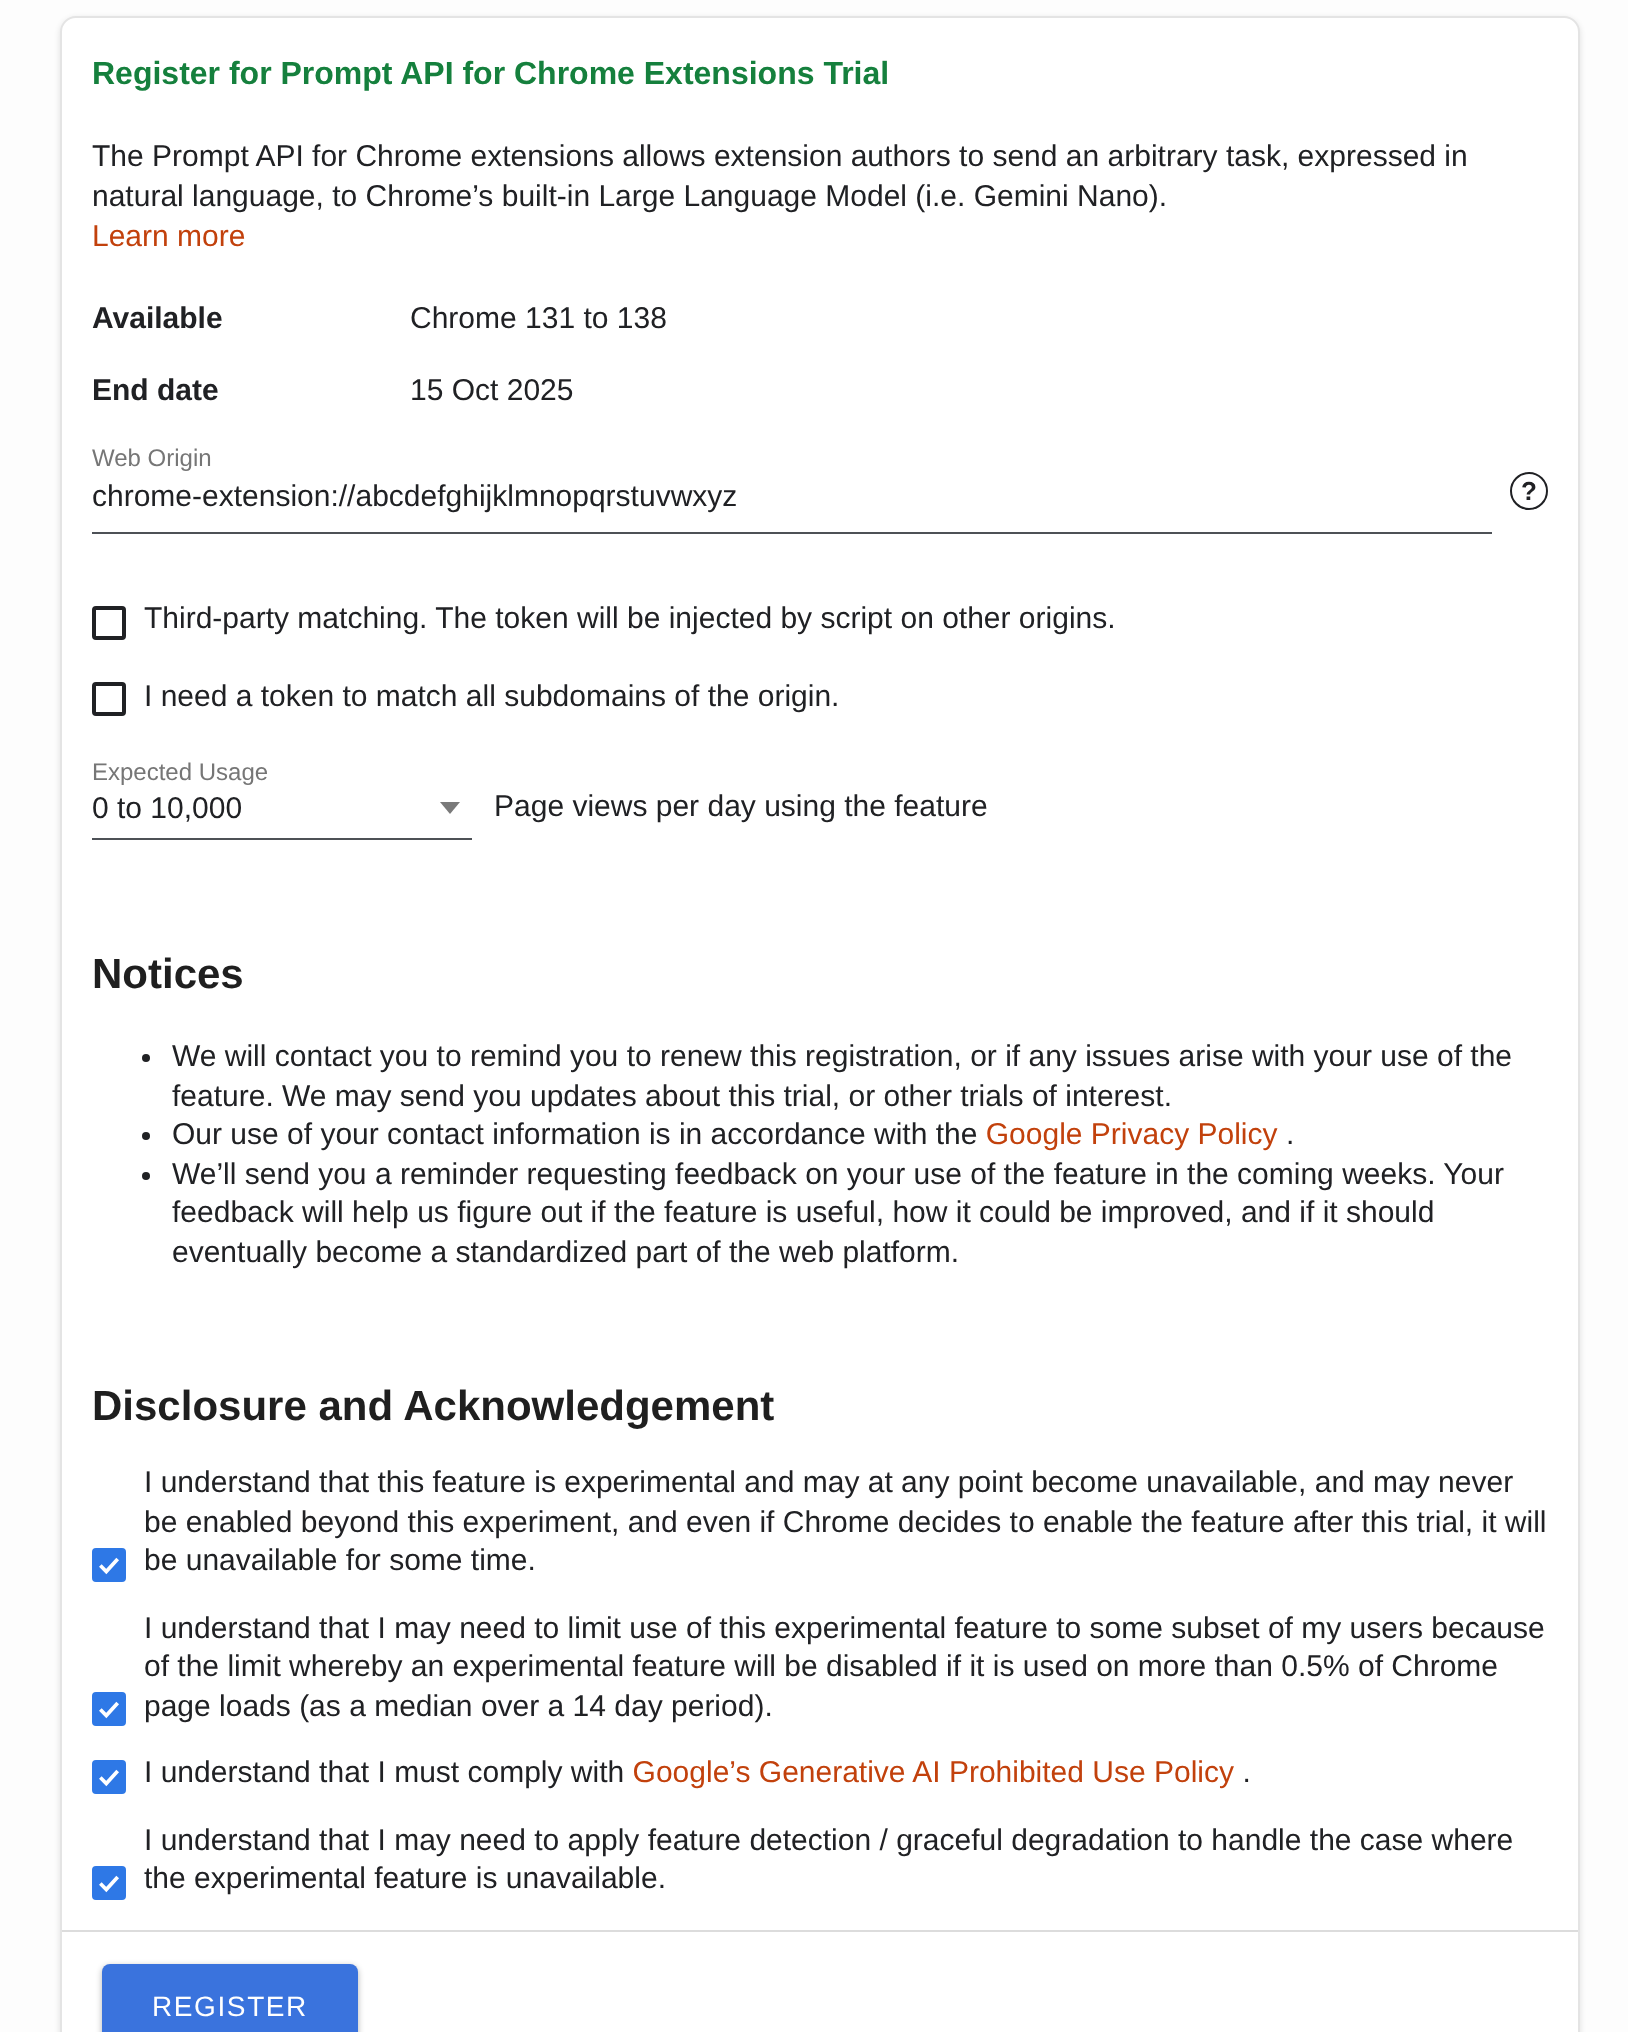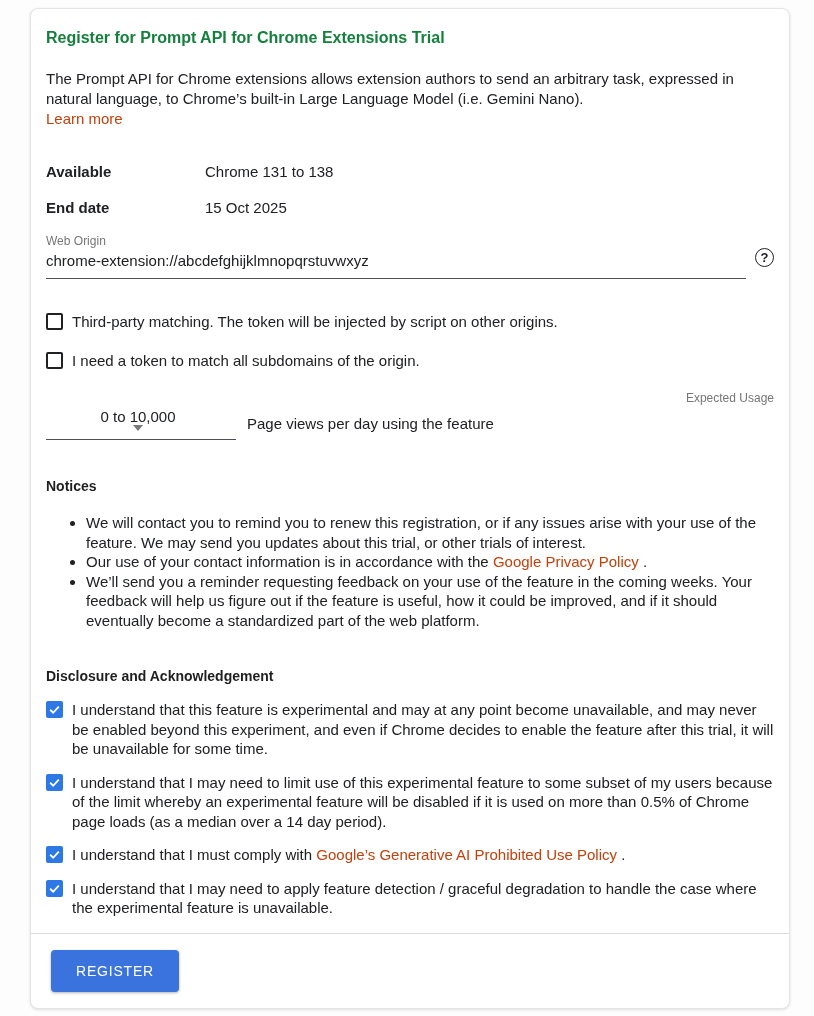--- a/index.html
+++ b/index.html
@@ -36,21 +36,21 @@
     cursor: pointer;
   }
   .learn-more { display: inline-block; font-size: 15px; line-height: 20px; }
 
   .detail-row {
     display: flex;
     margin-top: 17px;
     font-size: 15px;
     line-height: 19px;
   }
-  .detail-row:first-of-type { margin-top: 33px; }
+  .detail-row:first-of-type { margin-top: 21px; }
   .detail-label { font-weight: bold; width: 159px; flex: 0 0 159px; }
   .detail-value { }
 
   .field { margin-top: 17px; }
   .small-label {
     font-size: 12px;
     line-height: 14px;
     color: #767676;
   }
   .origin-row {
@@ -80,21 +80,21 @@
     color: #202124;
     display: flex;
     align-items: center;
     justify-content: center;
     margin: 0 0 4px 9px;
     cursor: pointer;
   }
 
   .check-row {
     display: flex;
-    align-items: flex-start;
+    align-items: flex-end;
     font-size: 15px;
     line-height: 19.5px;
   }
   .opt-row-1 { margin-top: 33px; }
   .opt-row-2 { margin-top: 19px; }
   .checkbox {
     flex: 0 0 auto;
     width: 17px;
     height: 17px;
     border: 2px solid #202124;
@@ -107,48 +107,47 @@
     justify-content: center;
   }
   .checkbox svg { display: none; width: 13px; height: 13px; }
   .checkbox.checked {
     background: #2e78e6;
     border-color: #2e78e6;
   }
   .checkbox.checked svg { display: block; }
   .check-label { max-width: 706px; }
 
-  .usage-block { margin-top: 21px; text-align: right; }
+  .usage-block { margin-top: 21px; }
   .usage-row { display: flex; align-items: flex-end; }
   .select-box {
     width: 190px;
     border-bottom: 1px solid #4d5156;
     display: flex;
     align-items: center;
     justify-content: space-between;
     padding: 3px 6px 6px 0;
     font-size: 15px;
     cursor: pointer;
-    flex-direction: column;
   }
   .select-arrow {
     width: 0; height: 0;
     border-left: 5px solid transparent;
     border-right: 5px solid transparent;
     border-top: 6px solid #7a7a7a;
     margin-bottom: 2px;
   }
   .usage-hint {
     font-size: 15px;
     margin: 0 0 8px 11px;
   }
 
   h2.section-heading {
-    margin-top: 38px;
-    font-size: 14px;
+    margin-top: 56px;
+    font-size: 21px;
     font-weight: bold;
     color: #1f1f1f;
   }
   ul.notices-list {
     margin-top: 19px;
     padding-left: 40px;
     max-width: 742px;
     font-size: 15px;
     line-height: 19.5px;
   }

